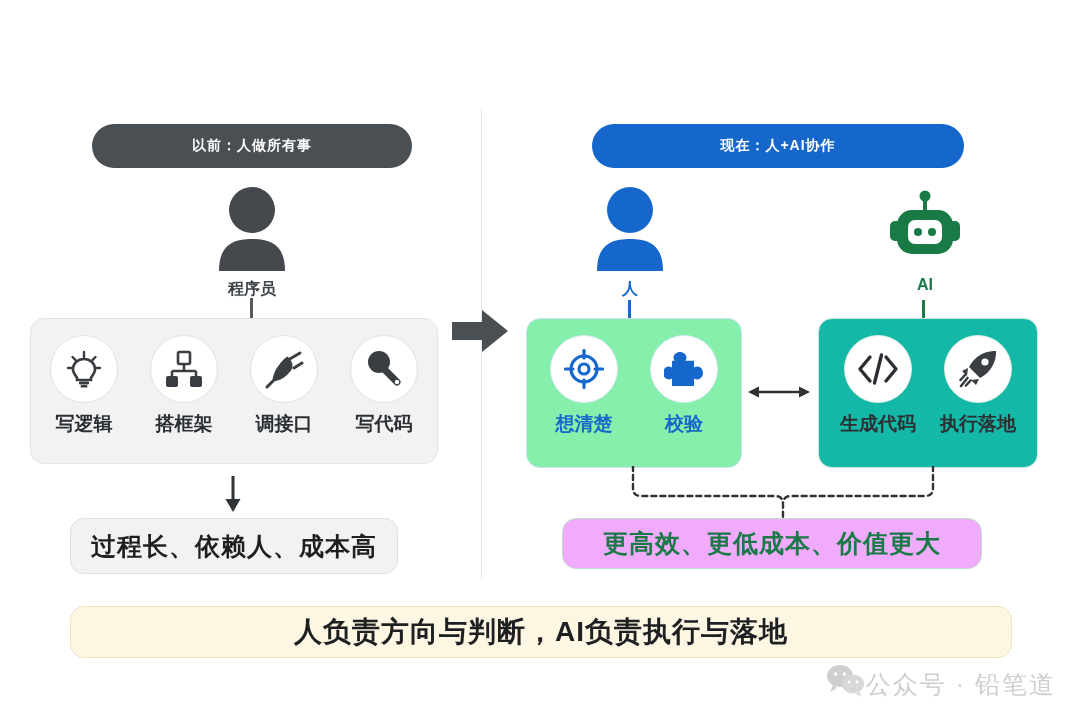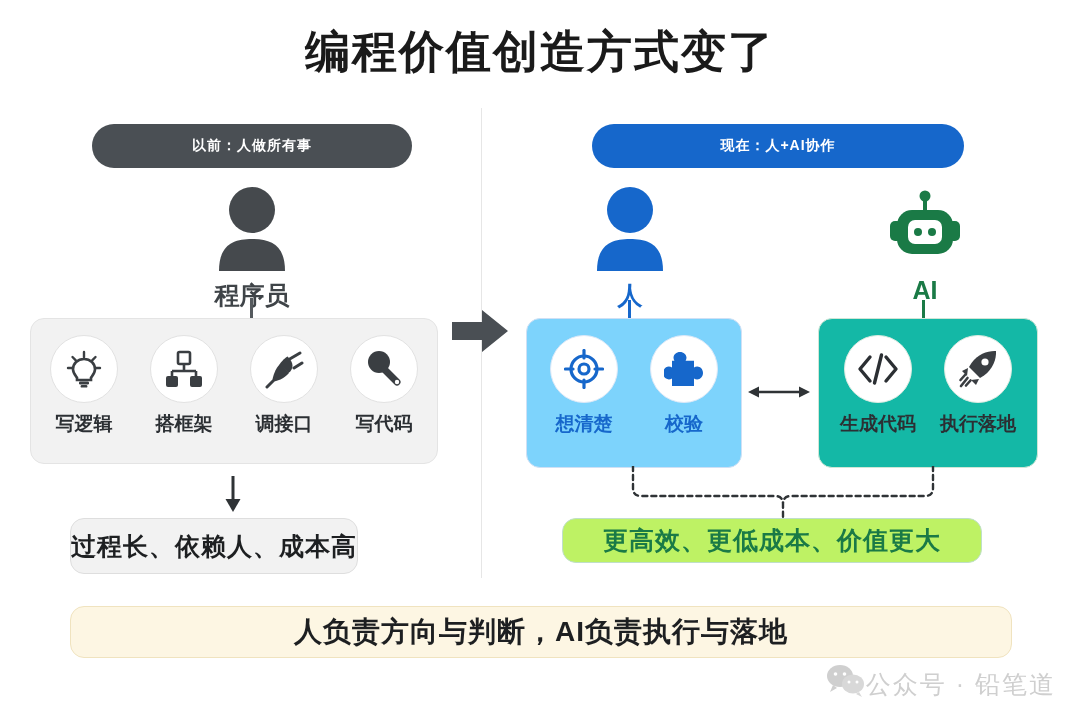--- a/index.html
+++ b/index.html
@@ -29,42 +29,42 @@
   .pill {
     position: absolute; height: 44px; border-radius: 22px;
     display: flex; align-items: center; justify-content: center;
     color: #ffffff; font-size: 14px; font-weight: bold; letter-spacing: 1px;
   }
   .pill-left  { left: 92px; top: 124px; width: 320px; background: #4a4f54; }
   .pill-right { left: 592px; top: 124px; width: 372px; background: #1667cb; }
 
   
   .actor { position: absolute; text-align: center; }
-  .actor-label { font-size: 25px; font-weight: bold; margin-top: 4px; }
+  .actor-label { font-size: 16px; font-weight: bold; margin-top: 4px; }
   .actor-programmer { left: 192px; top: 185px; width: 120px; color: #3f4448; }
   .actor-human      { left: 570px; top: 185px; width: 120px; color: #1667cb; }
   .actor-ai         { left: 865px; top: 190px; width: 120px; color: #1a7a46; }
 
   .vline { position: absolute; width: 3px; }
   .vline-prog  { left: 250px; top: 298px;  height: 22px; background: #555a5e; }
   .vline-human { left: 628px; top: 300px;  height: 20px; background: #1667cb; }
   .vline-ai    { left: 922px; top: 300px;  height: 20px; background: #1a7a46; }
 
   
   .taskbox {
     position: absolute; border-radius: 14px;
     display: flex; align-items: flex-start; justify-content: center;
   }
   .box-old {
     left: 30px; top: 318px; width: 408px; height: 146px;
     background: #f2f2f2; border: 1px solid #e4e4e4;
   }
   .box-human {
     left: 526px; top: 318px; width: 216px; height: 150px;
-    background: #7dd3fc; border: 1px solid #cfe0f5;
+    background: #86efac; border: 1px solid #cfe0f5;
   }
   .box-ai {
     left: 818px; top: 318px; width: 220px; height: 150px;
     background: #14b8a6; border: 1px solid #cfe6d6;
   }
 
   .task { width: 100px; text-align: center; padding-top: 16px; }
   .task-circle {
     width: 68px; height: 68px; border-radius: 50%;
     margin: 0 auto 8px auto;
@@ -88,27 +88,27 @@
   
   .down-arrow { position: absolute; left: 222px; top: 476px; }
 
   
   .result {
     position: absolute; border-radius: 14px;
     display: flex; align-items: center; justify-content: center;
     font-weight: bold;
   }
   .result-old {
-    left: 70px; top: 518px; width: 288px; height: 56px;
+    left: 70px; top: 518px; width: 328px; height: 56px;
     background: #f2f2f2; border: 1px solid #dedede;
     font-size: 25px; color: #1d1f21; letter-spacing: 1px;
   }
   .result-new {
-    left: 562px; top: 518px; width: 420px; height: 45px;
-    background: #bef264; border: 1px solid #bfdfc9;
+    left: 562px; top: 518px; width: 420px; height: 51px;
+    background: #f0abfc; border: 1px solid #bfdfc9;
     font-size: 25px; color: #1a7a46; letter-spacing: 1px;
   }
 
   
   .bracket { position: absolute; left: 625px; top: 466px; }
 
   
   .banner {
     position: absolute; left: 70px; top: 606px; width: 942px; height: 52px;
     background: #fdf6e3; border: 1px solid #f0e3bf; border-radius: 14px;
@@ -122,21 +122,20 @@
     display: flex; align-items: center; 
     color: #cfcfcf; font-size: 25px; letter-spacing: 2px;
   }
   .wm-icon { display: block; }
 </style>
 </head>
 <body>
 
 <div class="page">
 
-  <div class="title">编程价值创造方式变了</div>
 
   <div class="divider"></div>
 
   <div class="pill pill-left">以前：人做所有事</div>
 
   <div class="actor actor-programmer">
     <span>
       <svg width="78" height="86" viewBox="0 0 78 86">
         <circle cx="39" cy="25" r="23" fill="#45494d"></circle>
         <path d="M6 86 C6 60 20 54 39 54 C58 54 72 60 72 86 Z" fill="#45494d"></path>

